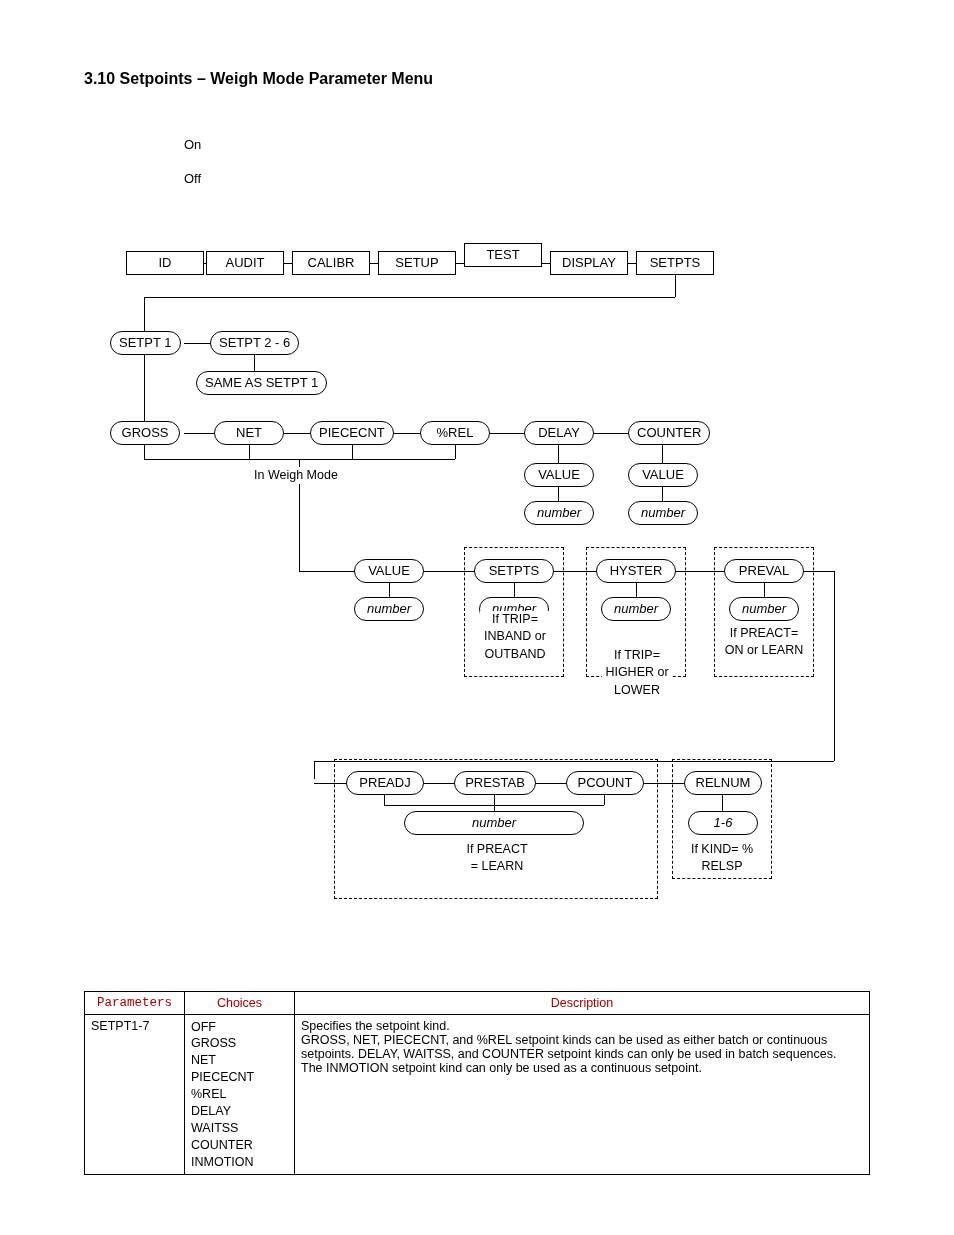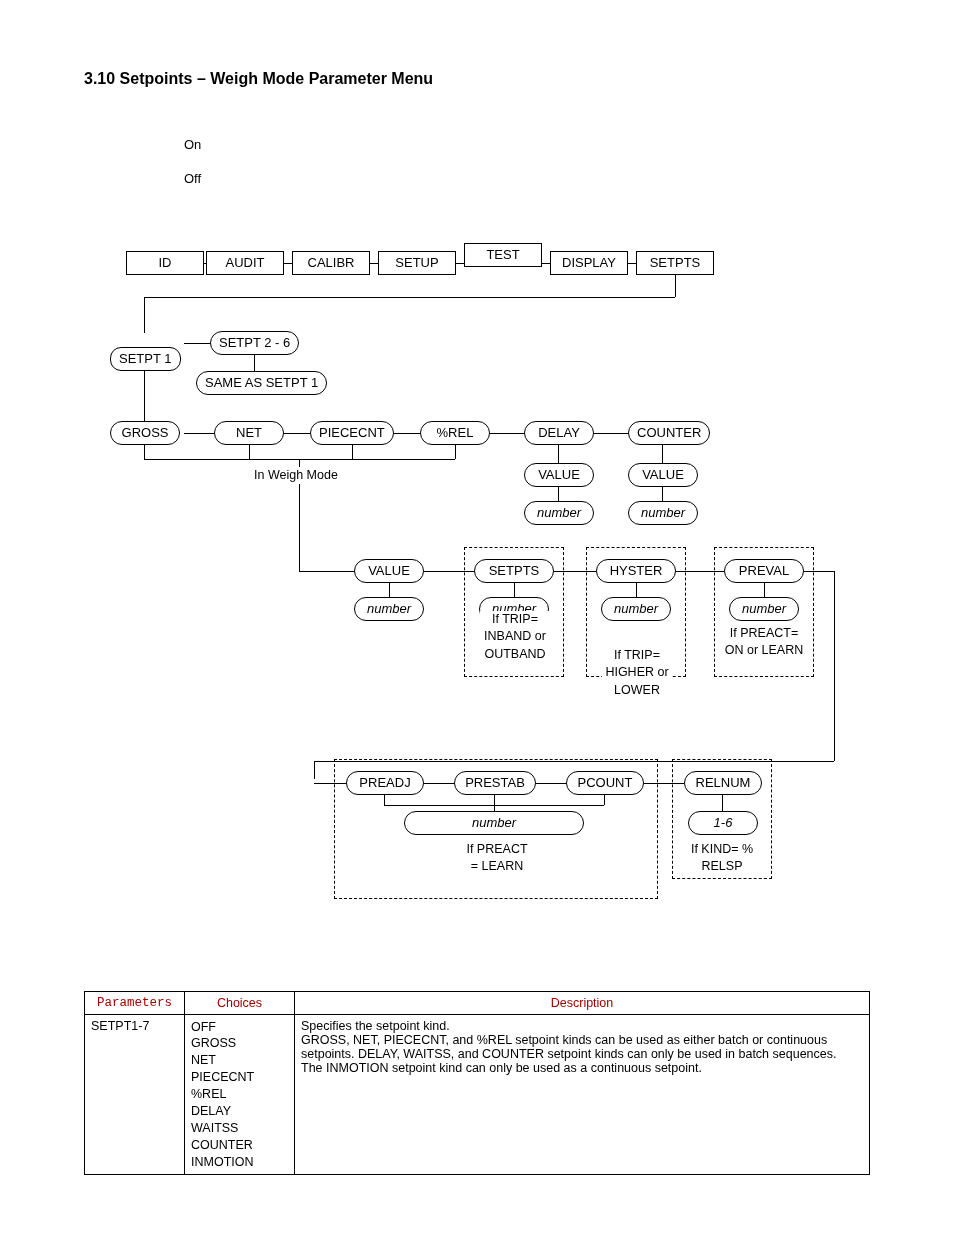--- a/index.html
+++ b/index.html
@@ -133,21 +133,21 @@
     <div class="hline" style="left:200px;top:52px;width:8px;"></div>
     <div class="hline" style="left:286px;top:52px;width:8px;"></div>
     <div class="hline" style="left:372px;top:52px;width:8px;"></div>
     <div class="hline" style="left:458px;top:52px;width:8px;"></div>
     <div class="hline" style="left:544px;top:52px;width:8px;"></div>
 
     <div class="vline" style="left:591px;top:64px;height:22px;"></div>
     <div class="hline" style="left:60px;top:86px;width:531px;"></div>
     <div class="vline" style="left:60px;top:86px;height:36px;"></div>
 
-    <div class="node pill" style="left:26px; top:136px;border-radius:11px;">SETPT 1</div>
+    <div class="node pill" style="left:26px; top:120px;">SETPT 1</div>
     <div class="node pill" style="left:126px;top:120px; min-width:88px;">SETPT 2 - 6</div>
     <div class="hline" style="left:100px;top:132px;width:26px;"></div>
 
     <div class="vline" style="left:170px;top:144px;height:16px;"></div>
     <div class="node pill wide" style="left:112px;top:160px;">SAME AS SETPT 1</div>
 
     <div class="vline" style="left:60px;top:144px;height:66px;"></div>
 
     <div class="node pill" style="left:26px; top:210px;">GROSS</div>
     <div class="node pill" style="left:130px;top:210px;">NET</div>

